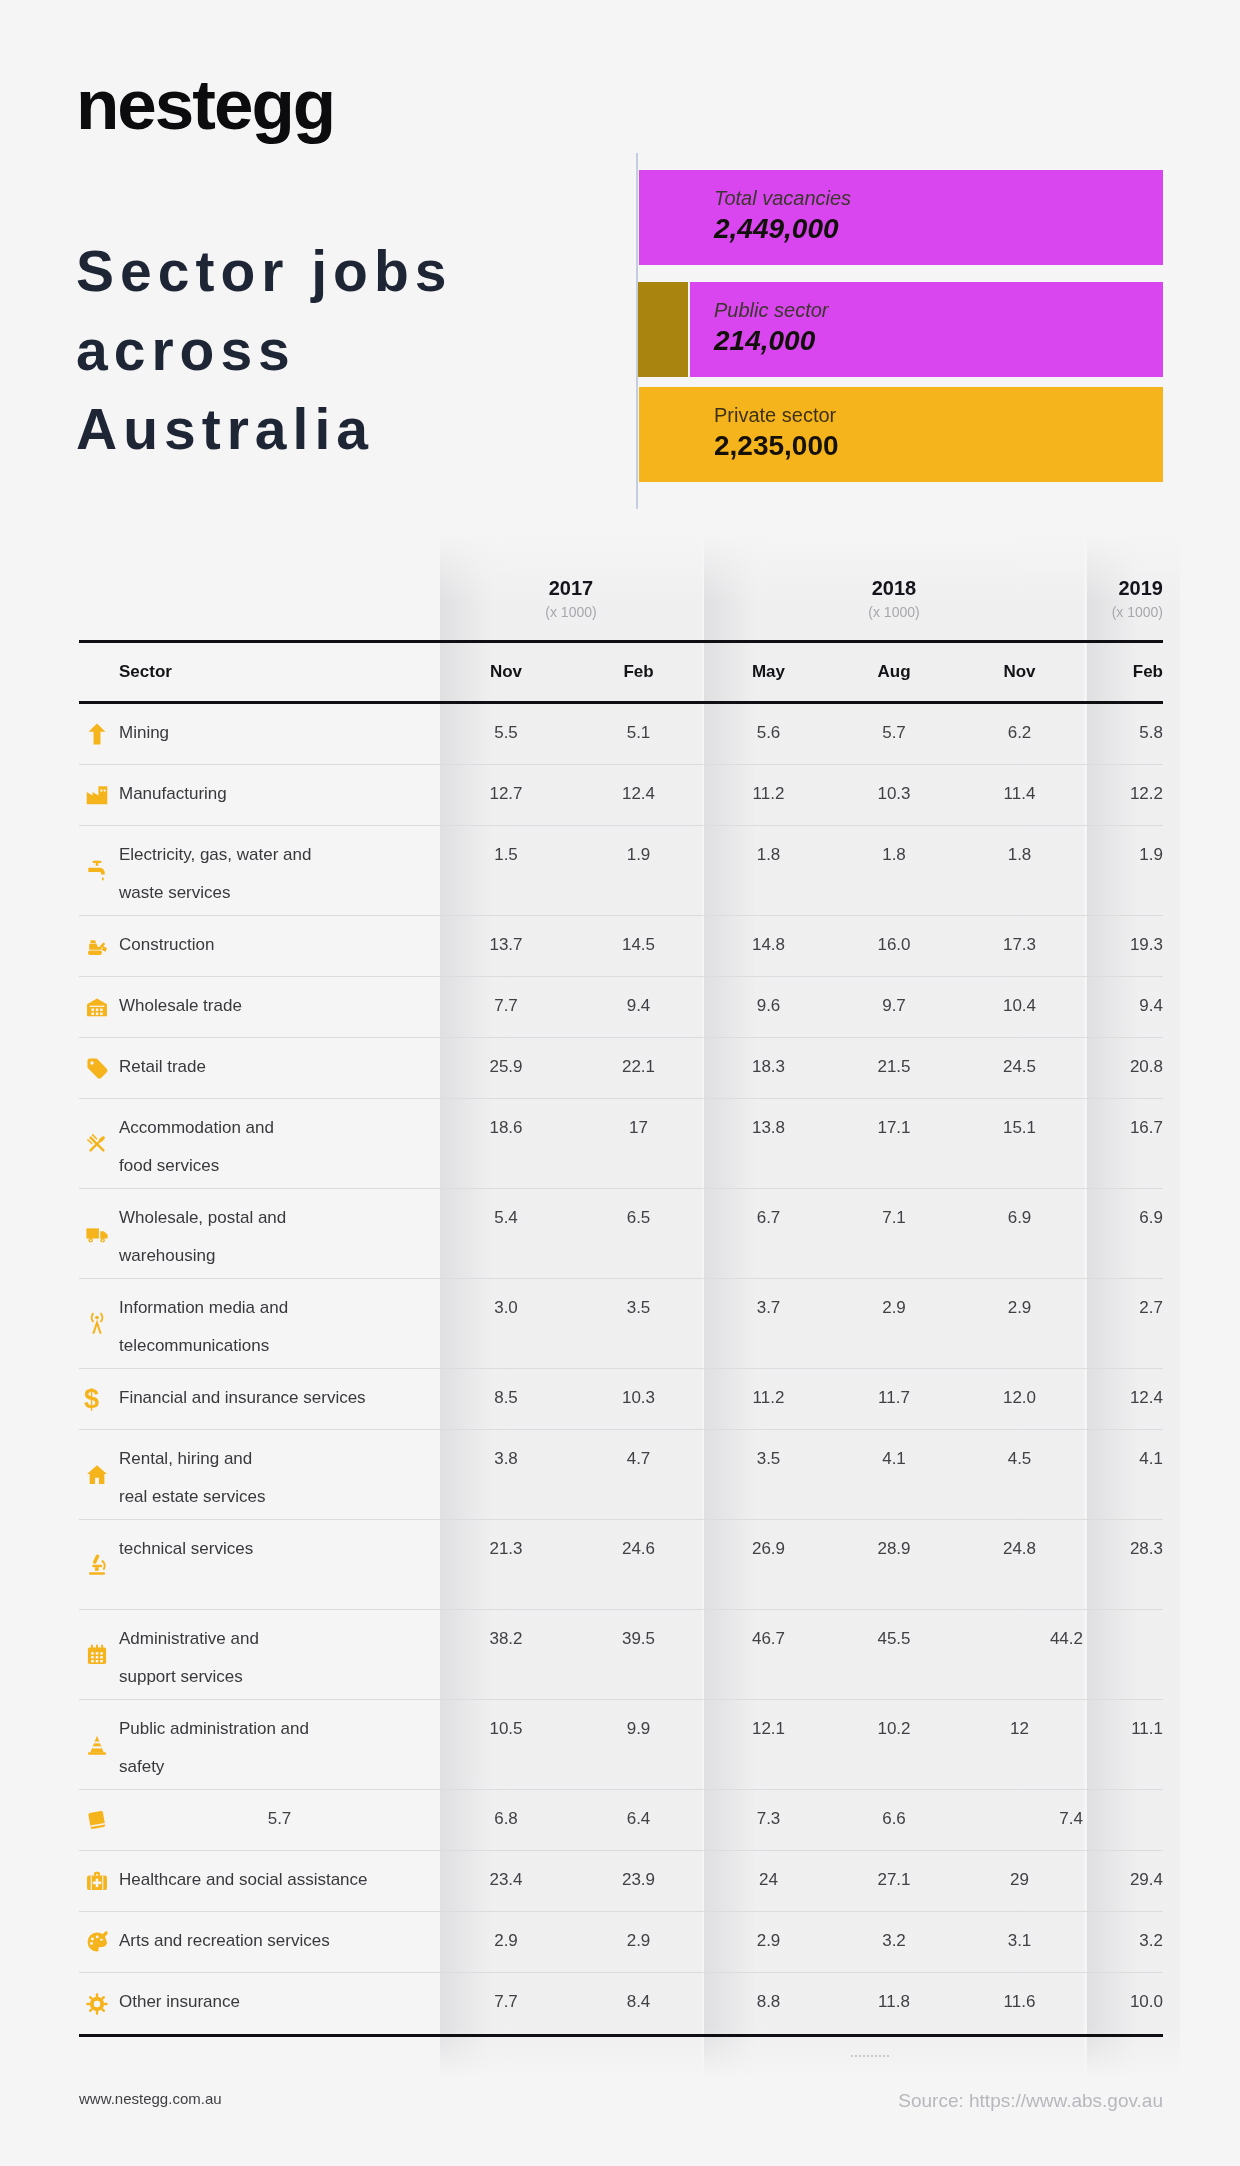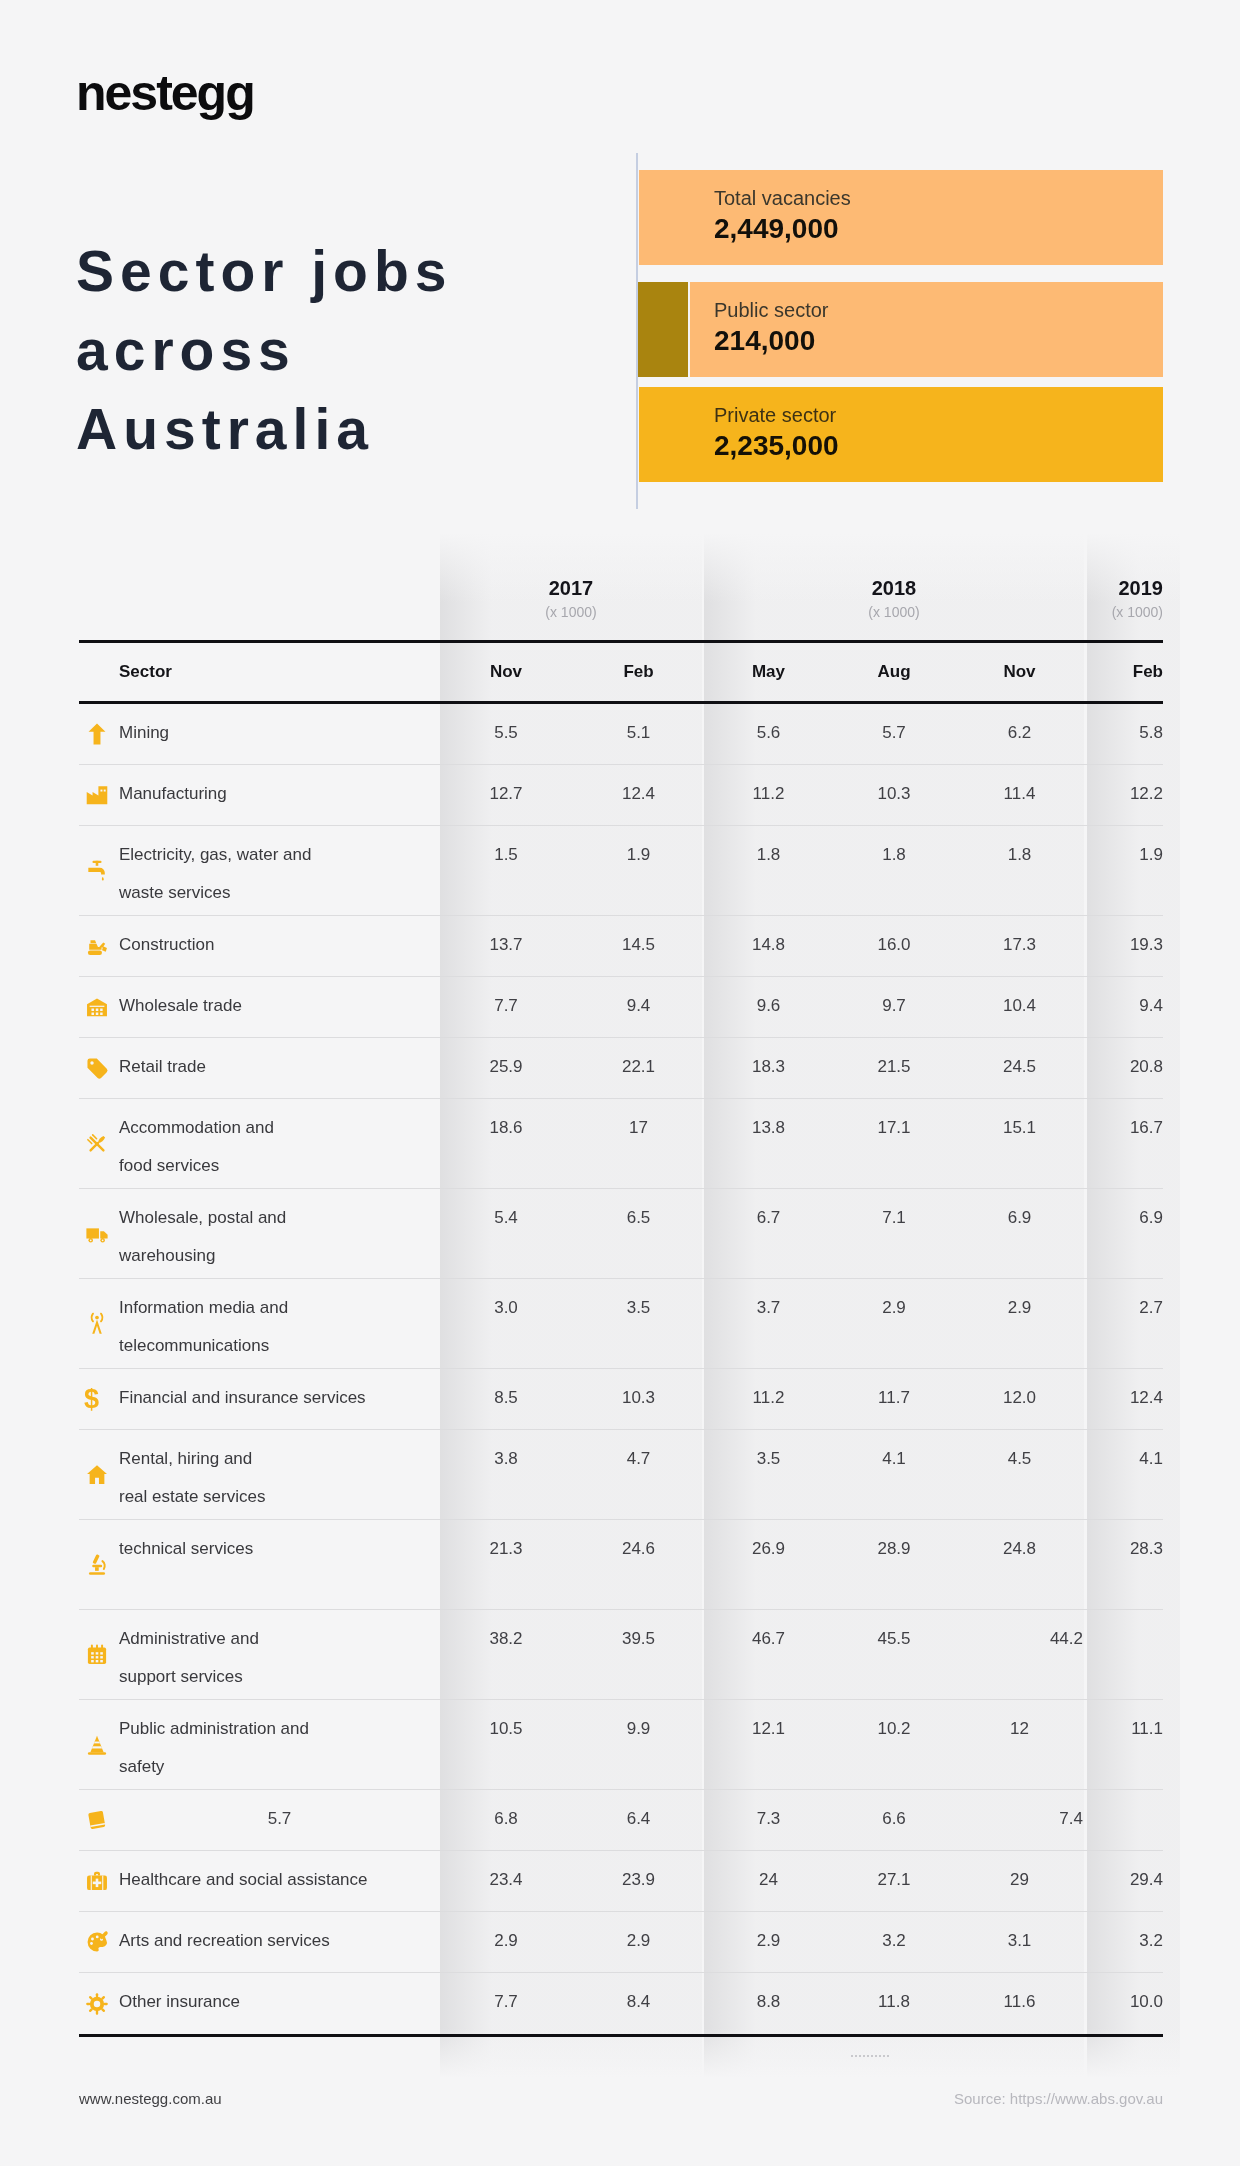--- a/index.html
+++ b/index.html
@@ -3,29 +3,29 @@
 <meta charset="utf-8">
 <style>
   html,body { margin:0; padding:0; background:#f5f5f6; }
   .root {
     position:relative; width:1240px; height:2166px; overflow:hidden;
     background:#f5f5f6; font-family:"Liberation Sans","DejaVu Sans",sans-serif;
   }
   
   .logo {
     position:absolute; left:76px; top:64px;
-    font-size:50px; font-weight:700; letter-spacing:-2px; color:#0c0c0e;
+    font-size:71px; font-weight:700; letter-spacing:-2px; color:#0c0c0e;
   }
   .title {
     position:absolute; left:76px; top:232px;
     font-size:57px; font-weight:700; letter-spacing:6px; line-height:79px; color:#1e2534;
   }
   .vline { position:absolute; left:636px; top:153px; width:2px; height:356px; background:#c5cee1; }
   .stat-box { position:absolute; left:639px; width:524px; height:95px; box-sizing:border-box; padding:16px 0 0 75px; }
-  .stat-box.beige  { background:#fdba74; }
+  .stat-box.beige  { background:#d946ef;font-style:italic; }
   .stat-box.yellow { background:#F6B41C; }
   .stat-box.b2 { left:690px; width:473px; padding-left:24px; }
   .gold-block { position:absolute; left:638px; top:282px; width:50px; height:95px; background:#A9840F; }
   .stat-label { font-size:20px; line-height:24px; color:#3b372c; }
   .stat-value { font-size:28px; line-height:34px; margin-top:2px; font-weight:700; color:#12100b; }
   .yellow .stat-label { color:#3d3114; }
   .yellow .stat-value { color:#151107; }
   
   .band {
     position:absolute; top:533px; height:1545px; overflow:hidden;
@@ -59,21 +59,21 @@
   .trow:last-child { border-bottom:none; }
   .cell-icon { display:flex; align-items:center; padding-left:5px; }
   .cell-icon svg { display:block; }
   .dollar-glyph { font-size:27px; font-weight:700; color:#F6B41C; line-height:26px; }
   .cell-label { padding-top:10px; font-size:17px; line-height:38px; color:#39393d; }
   .cell-val { padding-top:10px; font-size:17px; line-height:38px; color:#404045; text-align:center; }
   .cell-val.last { text-align:right; }
   
   .dots { position:absolute; left:851px; top:2055px; width:38px; border-top:2px dotted #c9c9cd; }
   .footer-left  { position:absolute; left:79px;  top:2090px; font-size:15px; color:#3f3f42; }
-  .footer-right { position:absolute; right:77px; top:2090px; font-size:15px; color:#b7b7bd; }
+  .footer-right { position:absolute; right:77px; top:2090px; font-size:19px; color:#b7b7bd; }
 </style>
 </head>
 <body>
 
 <div class="root">
 
   <div class="logo">nestegg</div>
 
   <div class="title">
     <div>Sector jobs</div>

